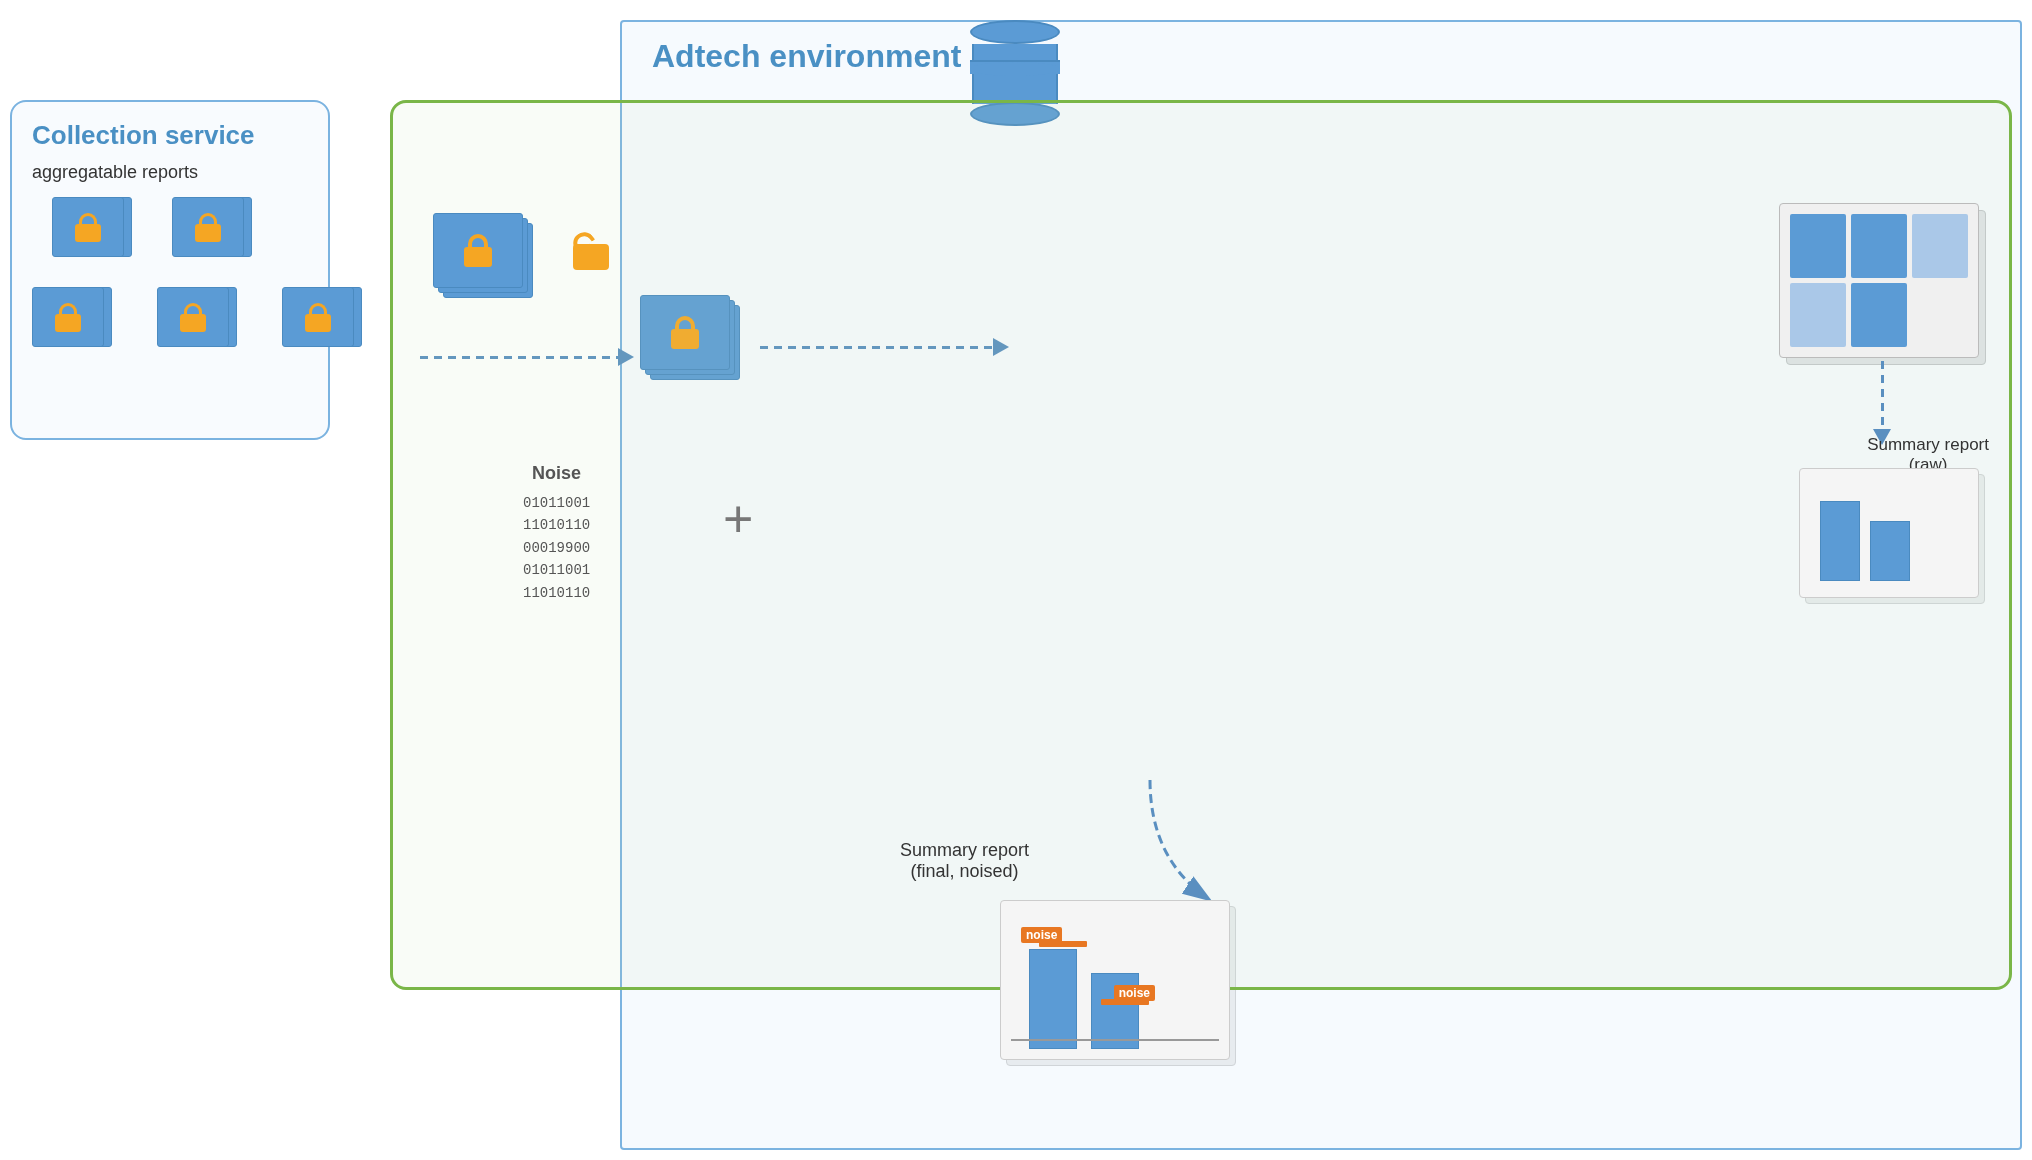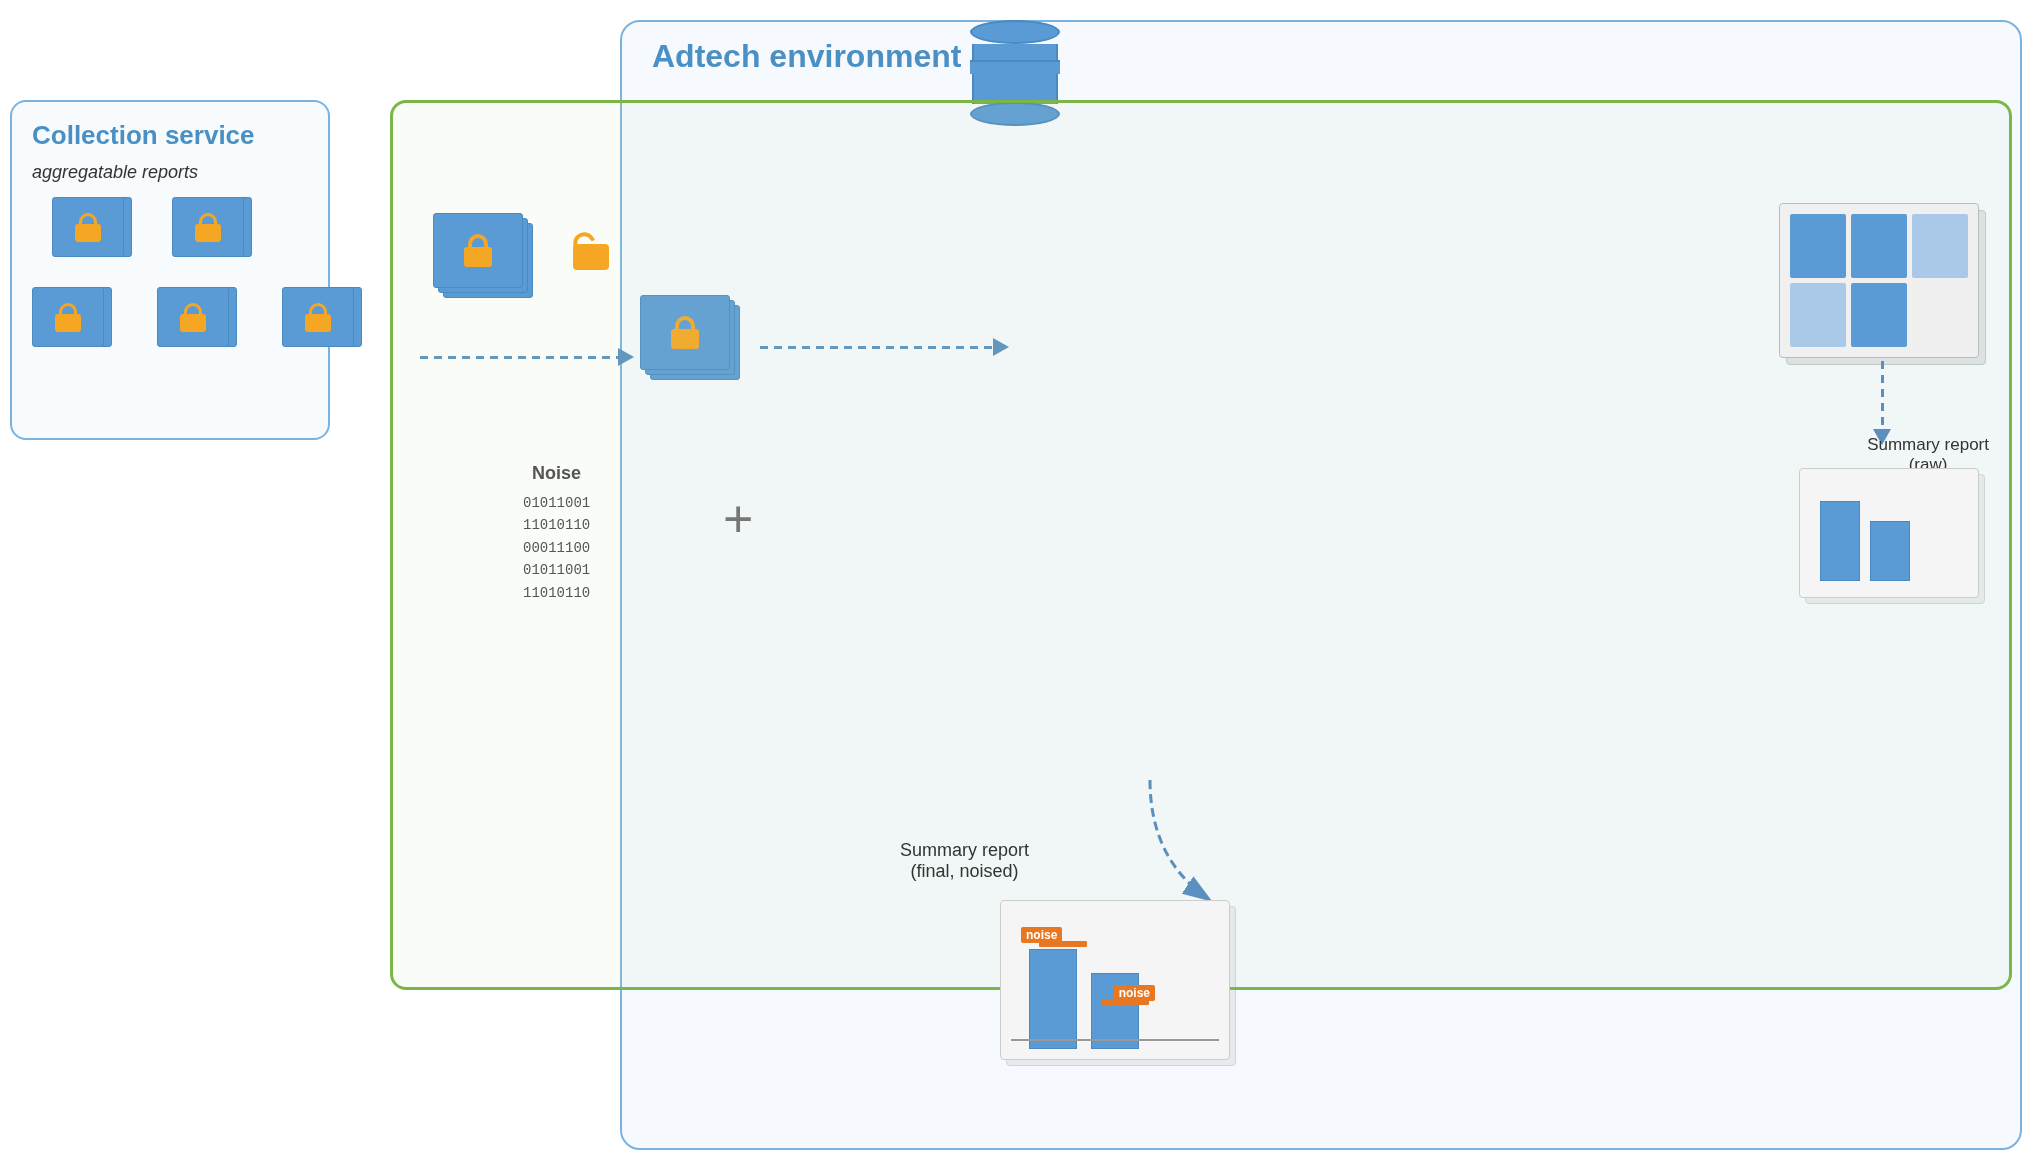--- a/index.html
+++ b/index.html
@@ -13,21 +13,21 @@
     }
 
     
     .adtech-env {
       position: absolute;
       top: 20px;
       left: 620px;
       right: 10px;
       bottom: 10px;
       border: 2.5px solid #7bb3e0;
-      border-radius: 20px;
+      border-radius: 4px;
       background: rgba(220, 235, 250, 0.25);
     }
 
     .adtech-env-title {
       position: absolute;
       top: 16px;
       left: 30px;
       font-size: 32px;
       font-weight: bold;
       color: #4a90c4;
@@ -53,21 +53,20 @@
       font-weight: bold;
       color: #4a90c4;
     }
 
     .collection-service-subtitle {
       position: absolute;
       top: 60px;
       left: 20px;
       font-size: 18px;
       color: #333;
-      font-style: italic;
     }
 
     
     .aggregation-service {
       position: absolute;
       top: 100px;
       left: 390px;
       right: 20px;
       bottom: 170px;
       border: 3px solid #7ab648;
@@ -226,21 +225,21 @@
       <div style="background:#5b9bd5; border:1px solid #4a8ac0; width:40px; height:80px;"></div>
       <div style="background:#5b9bd5; border:1px solid #4a8ac0; width:40px; height:60px;"></div>
     </div>
   </div>
 
   <div style="position:absolute; top:360px; left:130px; text-align:center;">
     <div style="font-size:18px; color:#555; font-weight:bold; margin-bottom:8px;">Noise</div>
     <div style="font-family:Liberation Mono, monospace; font-size:14px; color:#555; line-height:1.6;">
       <div>01011001</div>
       <div>11010110</div>
-      <div>00011100</div>
+      <div>00019900</div>
       <div>01011001</div>
       <div>11010110</div>
     </div>
   </div>
 
   <div style="position:absolute; top:390px; left:330px; font-size:52px; color:#777; font-weight:300; line-height:1;">+</div>
 
 </div>
 
 <div style="position:absolute; top:840px; left:1100px;">

